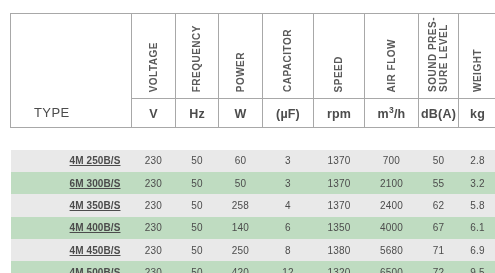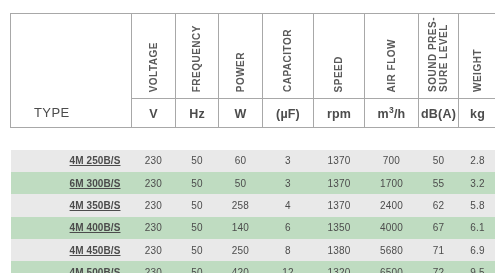--- a/index.html
+++ b/index.html
@@ -251,21 +251,21 @@
           <td>50</td>
           <td>2.8</td>
         </tr>
         <tr class="band-green">
           <td class="type-cell">6M 300B/S</td>
           <td>230</td>
           <td>50</td>
           <td>50</td>
           <td>3</td>
           <td>1370</td>
-          <td>1700</td>
+          <td>2100</td>
           <td>55</td>
           <td>3.2</td>
         </tr>
         <tr class="band-gray">
           <td class="type-cell">4M 350B/S</td>
           <td>230</td>
           <td>50</td>
           <td>258</td>
           <td>4</td>
           <td>1370</td>

